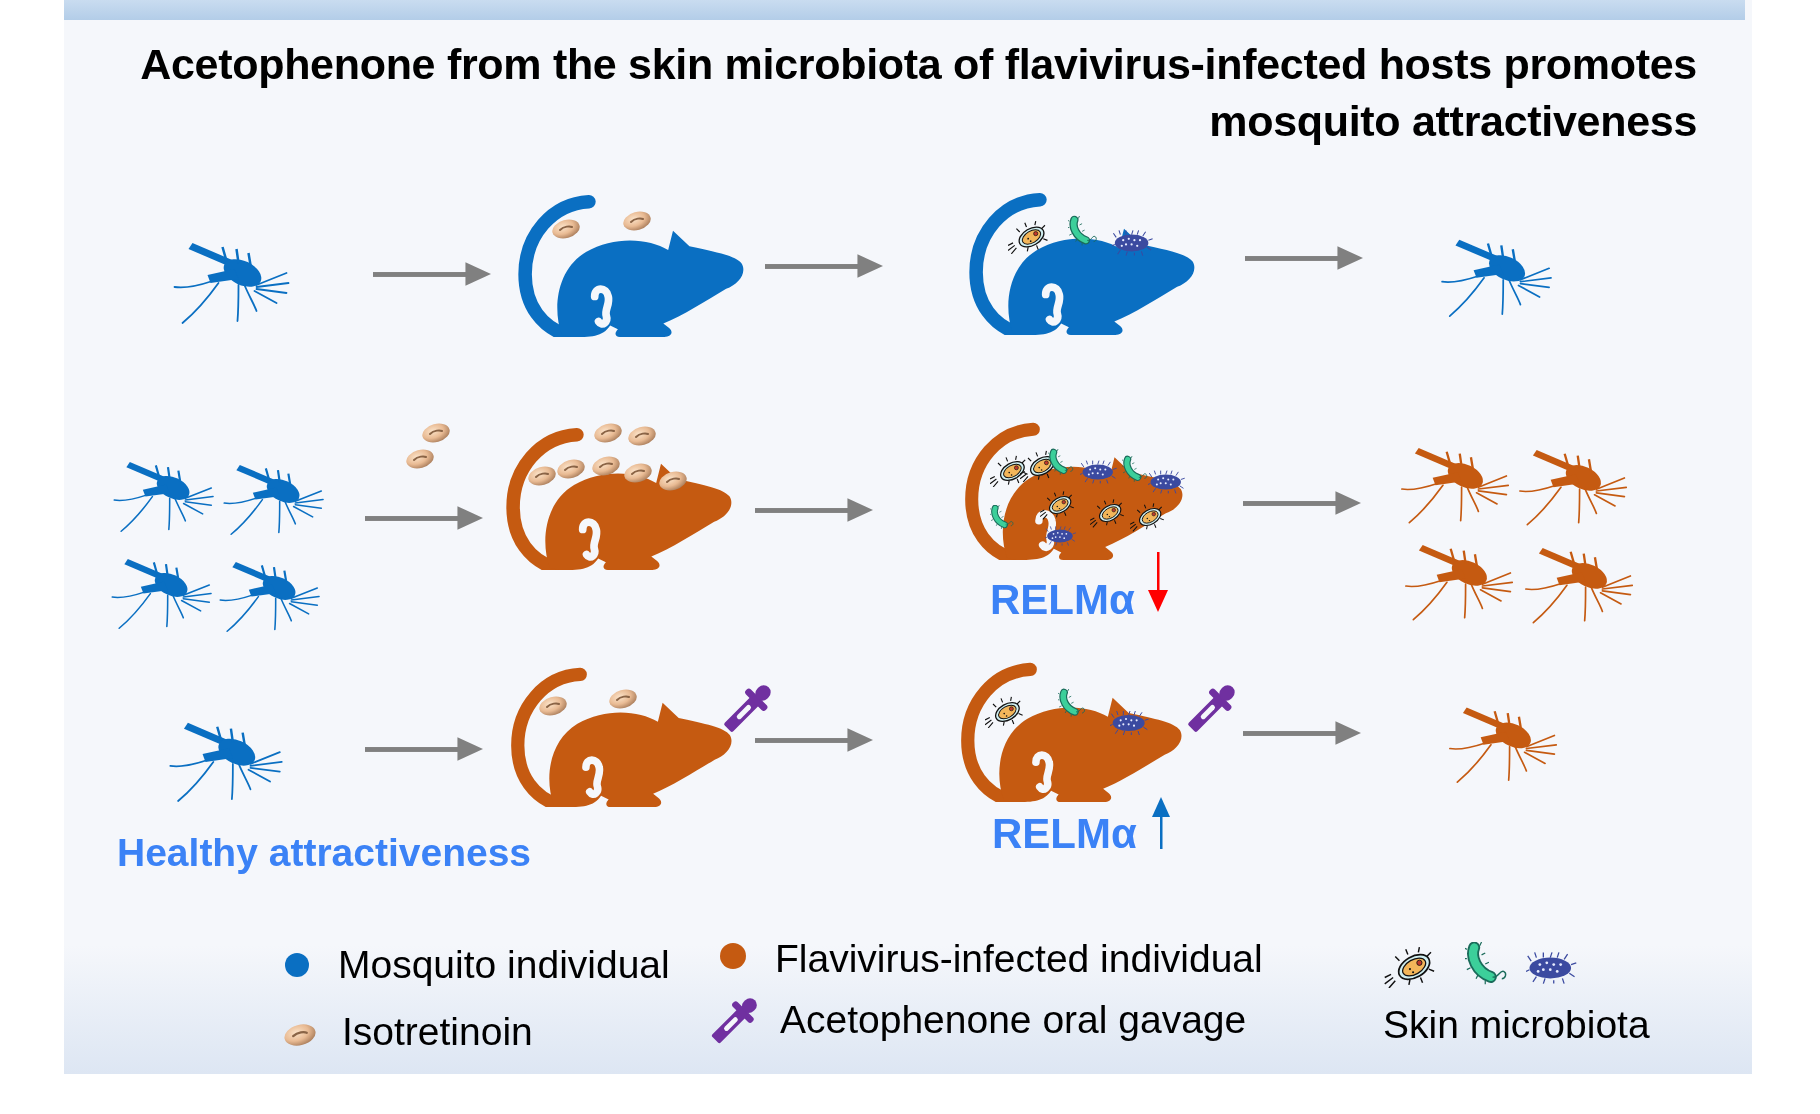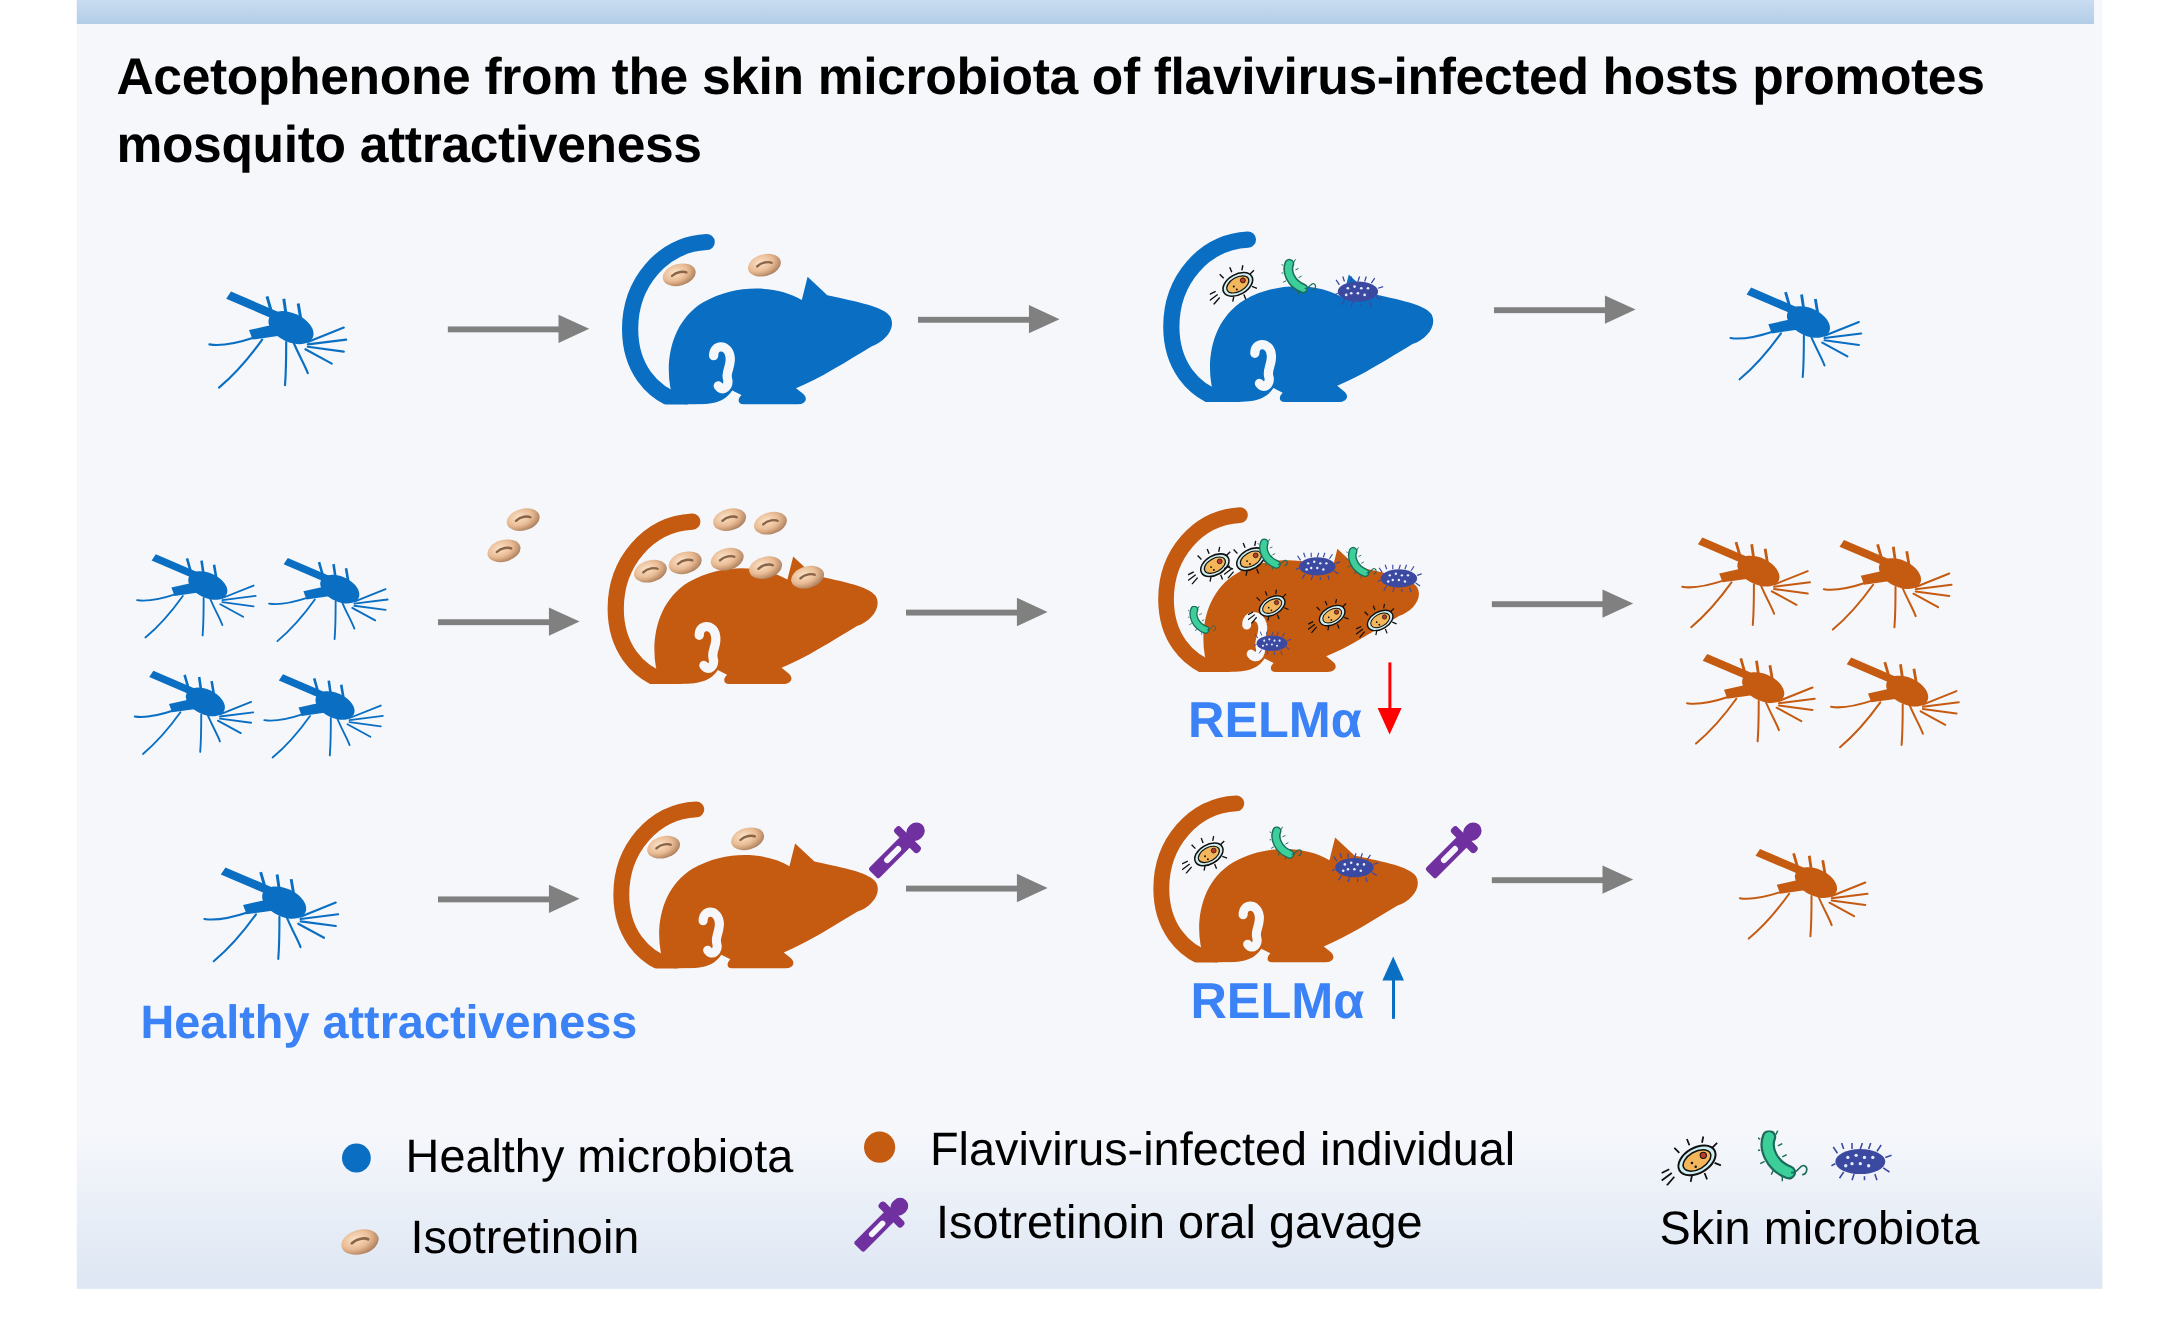--- a/index.html
+++ b/index.html
@@ -1,21 +1,21 @@
 <!DOCTYPE html>
 <html><head>
 <meta charset="utf-8">
 <style>
   html, body { margin:0; padding:0; background:#ffffff; }
   body { width:1820px; height:1114px; position:relative; overflow:hidden; font-family:"Liberation Sans", sans-serif; }
   .panel { position:absolute; left:64px; top:0; width:1688px; height:1074px;
     background:linear-gradient(to bottom, #f5f7fb 0%, #f5f7fb 88%, #dde6f3 100%); }
   .topband { position:absolute; left:64px; top:0; width:1681px; height:20px;
     background:linear-gradient(to bottom, #c9dcf0, #b3cde8); }
-  .title { position:absolute; left:97px; top:36px; width:1600px; font-weight:bold; font-size:43px; line-height:57px; color:#000; letter-spacing:-0.3px; }
+  .title { position:absolute; left:97px; top:36px; width:1600px; font-weight:bold; font-size:43px; line-height:57px; color:#000; letter-spacing:-0.3px;text-align:right; }
   .abs { position:absolute; }
   .arrow { position:absolute; height:26px; }
   .lbl-bold { position:absolute; font-weight:bold; color:#3b82f6; }
   .legend-text { position:absolute; font-size:39px; color:#000; white-space:nowrap; }
   svg { overflow:visible; }
 </style>
 </head>
 <body>
 
 <div class="panel"></div>
@@ -294,32 +294,32 @@
 <svg class="arrow" style="left:1243px;top:720px;width:118px">
     <use href="#garrow"></use>
   </svg>
 <svg class="abs" style="left:1448px;top:700px;width:112px;height:84px;color:#c55a11">
     <use href="#mosquito"></use>
   </svg>
 
 <div class="lbl-bold" style="left:117px;top:830px;font-size:39px;line-height:46px">Healthy attractiveness</div>
 
 <div class="abs" style="left:285px;top:953px;width:24px;height:24px;border-radius:50%;background:#0a6fc2"></div>
-<div class="legend-text" style="left:338px;top:943px">Healthy microbiota</div>
+<div class="legend-text" style="left:338px;top:943px">Mosquito individual</div>
 <svg class="abs" style="left:283px;top:1022px;width:34px;height:26px">
     <use href="#seed"></use>
   </svg>
 <div class="legend-text" style="left:342px;top:1010px">Isotretinoin</div>
 
 <div class="abs" style="left:720px;top:943px;width:26px;height:26px;border-radius:50%;background:#c55a11"></div>
 <div class="legend-text" style="left:775px;top:937px">Flavivirus-infected individual</div>
 <svg class="abs" style="left:704px;top:993px;width:58px;height:58px;color:#7030a0">
     <use href="#dropper"></use>
   </svg>
-<div class="legend-text" style="left:780px;top:998px">Isotretinoin oral gavage</div>
+<div class="legend-text" style="left:780px;top:998px">Acetophenone oral gavage</div>
 
 <svg class="abs" style="left:1383px;top:946px;width:56px;height:42px">
     <use href="#bactOrange"></use>
   </svg>
 <svg class="abs" style="left:1465px;top:942px;width:46px;height:46px">
     <use href="#bactGreen"></use>
   </svg>
 <svg class="abs" style="left:1526px;top:952px;width:52px;height:32px">
     <use href="#bactPurple"></use>
   </svg>

